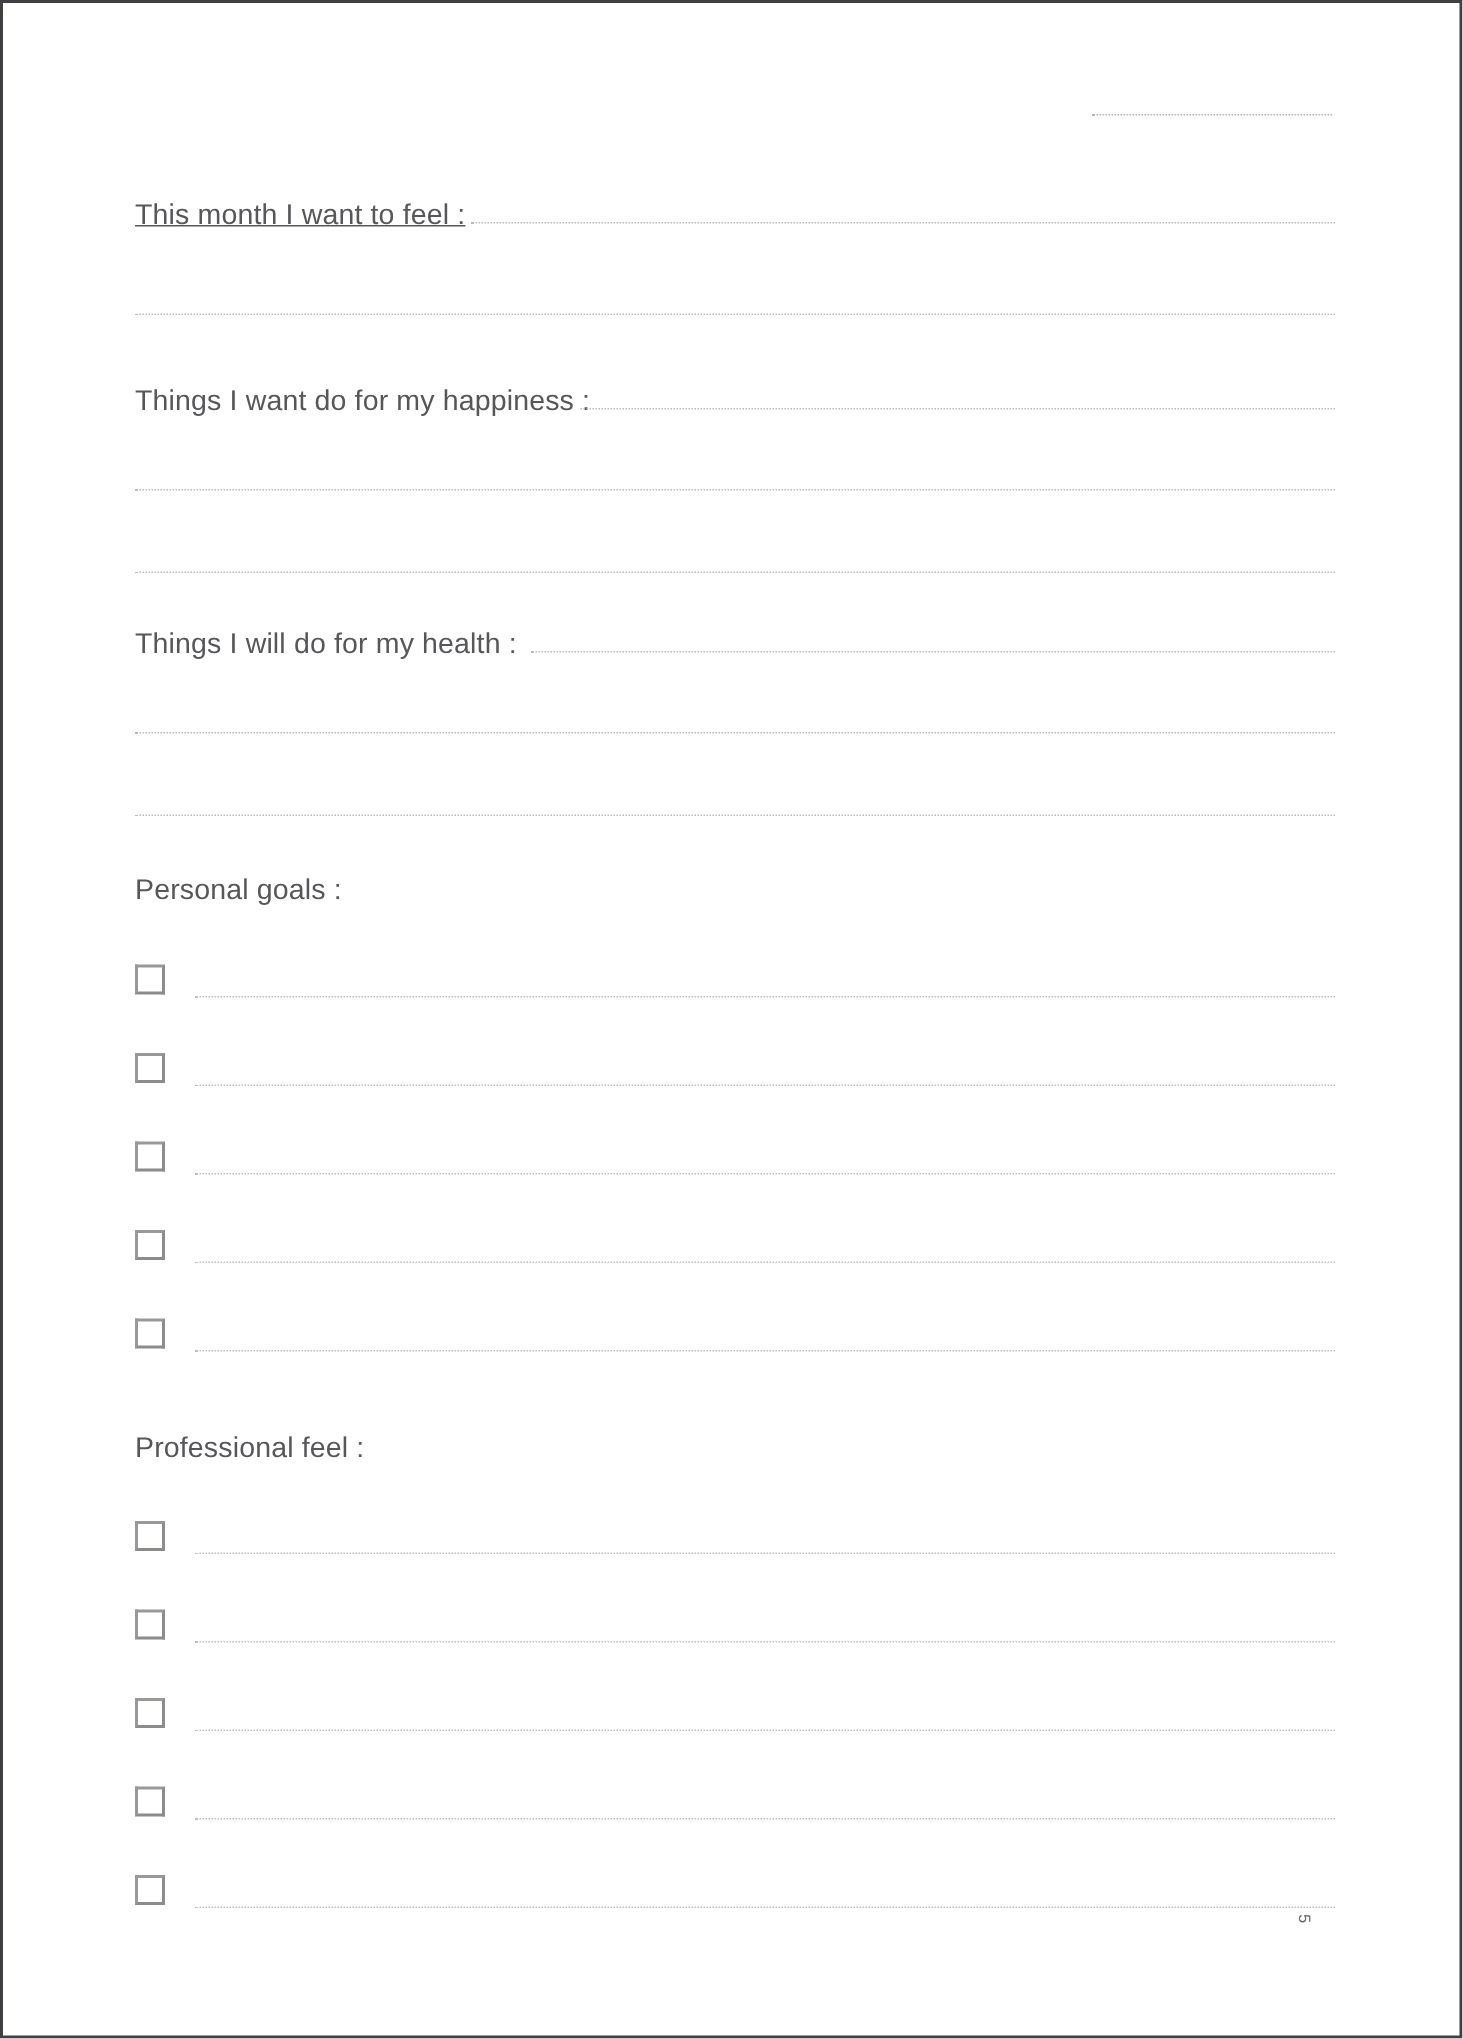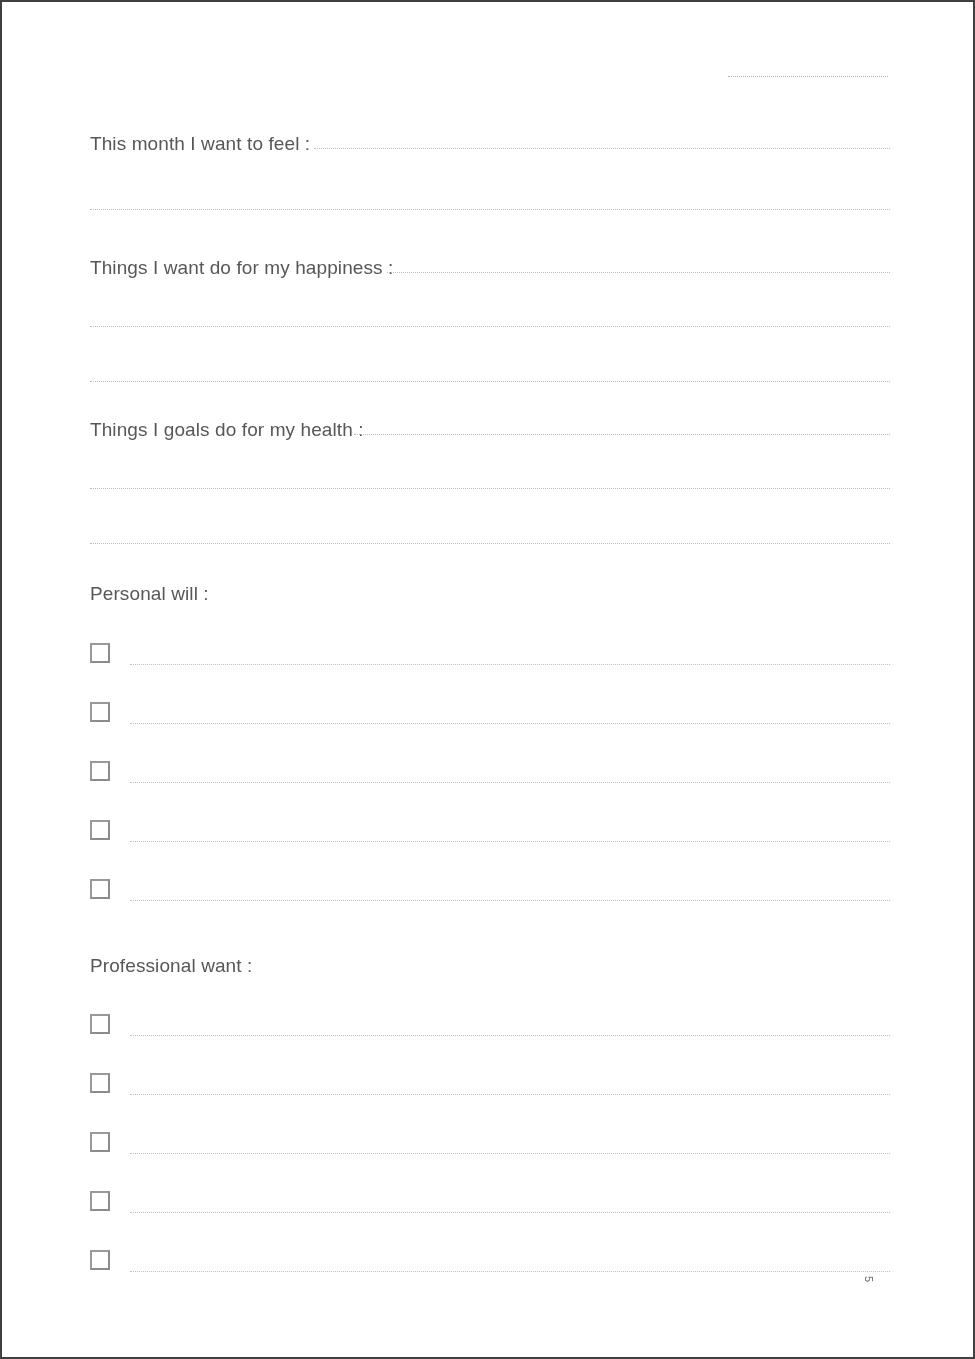--- a/index.html
+++ b/index.html
@@ -101,55 +101,55 @@
   }
 </style>
 </head>
 <body>
 
 <div class="page">
 
   <div class="top-rule"></div>
 
   <div id="prompts-container">
-      <div class="label" style="top: 131px;">This month I want to feel :</div>
+      <div class="label" style="top: 131px; text-decoration: underline;">This month I want to feel :</div>
       <div class="inline-rule" style="left: 312px; top: 146px; width: 576px;"></div>
       <div class="rule" style="top: 207px;"></div>
       <div class="label" style="top: 255px;">Things I want do for my happiness :</div>
       <div class="inline-rule" style="left: 385px; top: 270px; width: 503px;"></div>
       <div class="rule" style="top: 324px;"></div>
       <div class="rule" style="top: 379px;"></div>
-      <div class="label" style="top: 417px;">Things I goals do for my health :</div>
+      <div class="label" style="top: 417px;">Things I will do for my health :</div>
       <div class="inline-rule" style="left: 352px; top: 432px; width: 536px;"></div>
       <div class="rule" style="top: 486px;"></div>
       <div class="rule" style="top: 541px;"></div>
     </div>
   <div id="sections-container">
-      <div class="label" style="top: 581px;">Personal will :</div>
+      <div class="label" style="top: 581px;">Personal goals :</div>
       <div class="check-row" style="top: 641px;">
         <div class="checkbox"></div>
         <div class="check-rule"></div>
       </div>
       <div class="check-row" style="top: 700px;">
         <div class="checkbox"></div>
         <div class="check-rule"></div>
       </div>
       <div class="check-row" style="top: 759px;">
         <div class="checkbox"></div>
         <div class="check-rule"></div>
       </div>
       <div class="check-row" style="top: 818px;">
         <div class="checkbox"></div>
         <div class="check-rule"></div>
       </div>
       <div class="check-row" style="top: 877px;">
         <div class="checkbox"></div>
         <div class="check-rule"></div>
       </div>
-      <div class="label" style="top: 953px;">Professional want :</div>
+      <div class="label" style="top: 953px;">Professional feel :</div>
       <div class="check-row" style="top: 1012px;">
         <div class="checkbox"></div>
         <div class="check-rule"></div>
       </div>
       <div class="check-row" style="top: 1071px;">
         <div class="checkbox"></div>
         <div class="check-rule"></div>
       </div>
       <div class="check-row" style="top: 1130px;">
         <div class="checkbox"></div>

